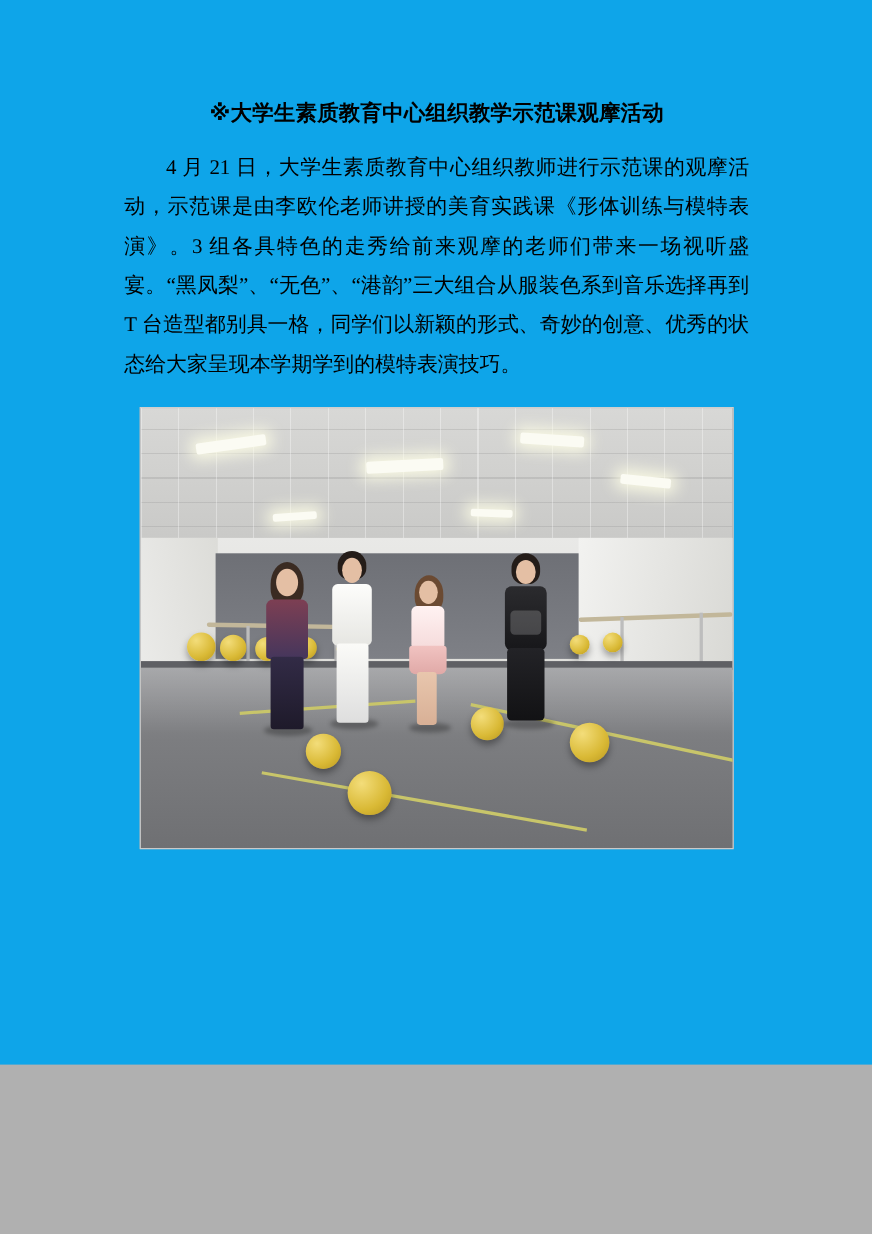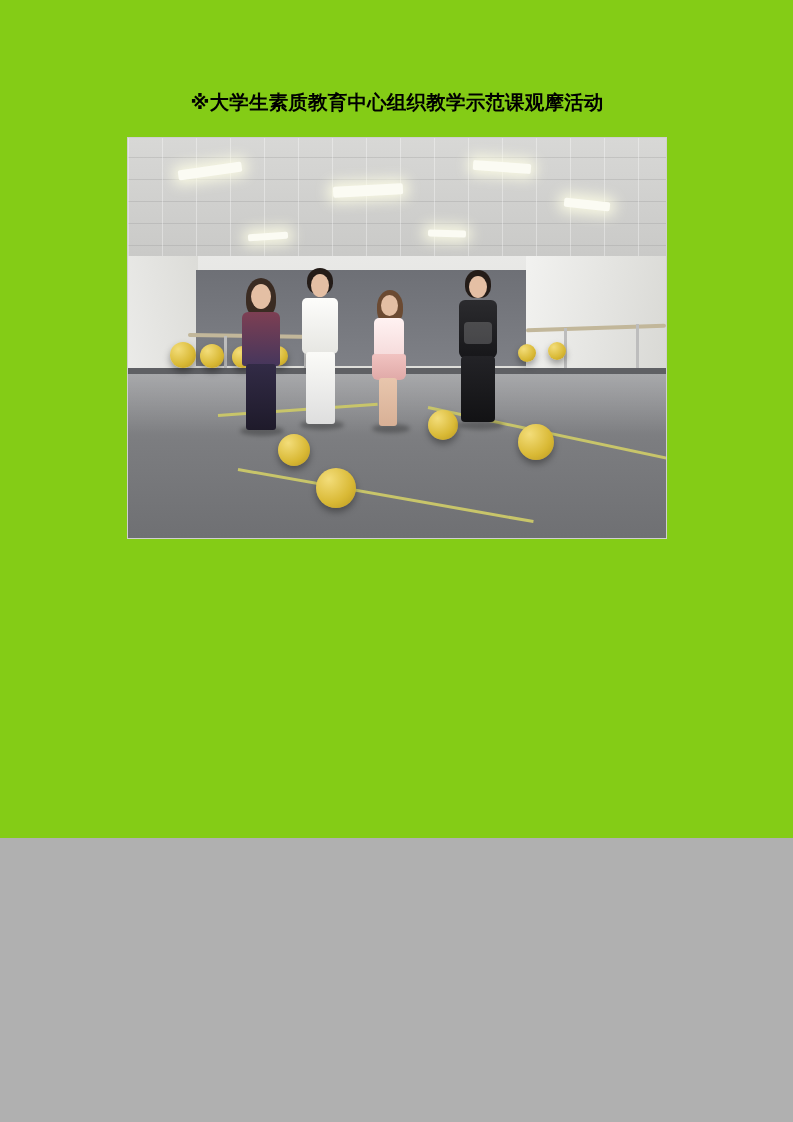--- a/index.html
+++ b/index.html
@@ -3,22 +3,22 @@
 <meta charset="utf-8">
 <style>
   html, body {
     margin: 0;
     padding: 0;
     background: #b0b0b0;
   }
   .page {
     position: relative;
     width: 793px;
-    height: 838px;
-    background: #84cc16;
+    height: 968px;
+    background: #0ea5e9;
     margin: 0 auto;
     overflow: hidden;
     font-family: "Liberation Serif", "DejaVu Serif", serif;
   }
   .content {
     position: absolute;
     left: 113px;
     top: 88px;
     width: 568px;
   }
@@ -201,20 +201,21 @@
   }
 </style>
 </head>
 <body>
 
 <div class="page">
   <div class="content">
 
     <h1 class="doc-title">※大学生素质教育中心组织教学示范课观摩活动</h1>
 
+    <p class="doc-paragraph">4 月 21 日，大学生素质教育中心组织教师进行示范课的观摩活动，示范课是由李欧伦老师讲授的美育实践课《形体训练与模特表演》。3 组各具特色的走秀给前来观摩的老师们带来一场视听盛宴。“黑凤梨”、“无色”、“港韵”三大组合从服装色系到音乐选择再到 T 台造型都别具一格，同学们以新颖的形式、奇妙的创意、优秀的状态给大家呈现本学期学到的模特表演技巧。</p>
 
     <div class="figure-wrap">
       <div class="photo">
 
         <div class="ceiling">
           <div class="ceil-grid"></div>
           <div class="light l1"></div>
           <div class="light l2"></div>
           <div class="light l3"></div>
           <div class="light l4"></div>

